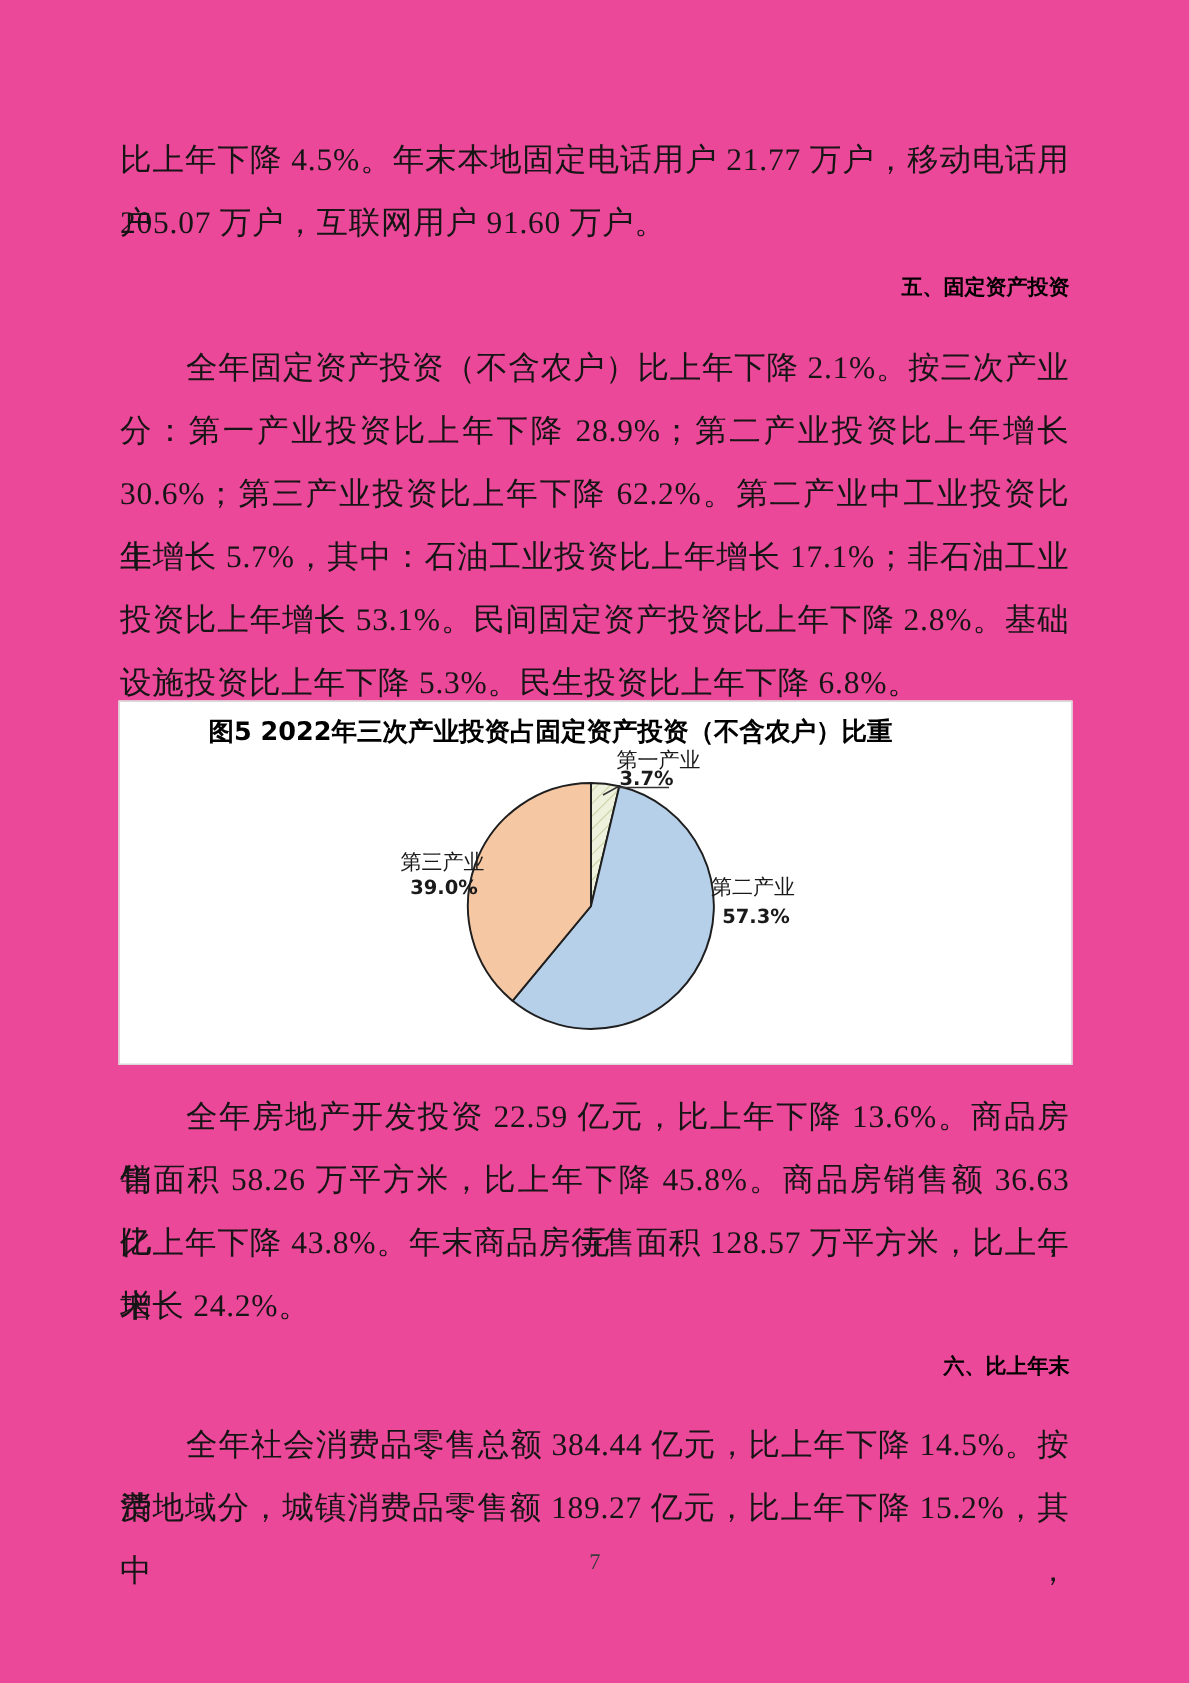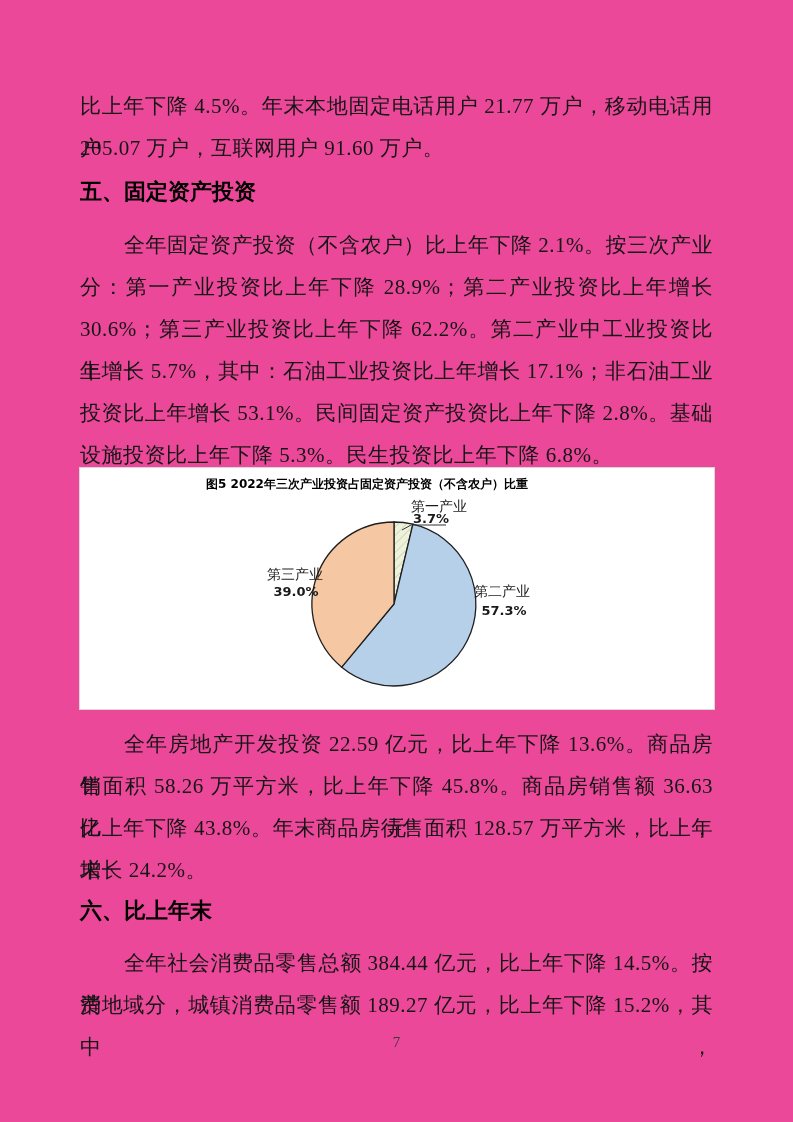--- a/index.html
+++ b/index.html
@@ -22,24 +22,24 @@
     text-align-last: justify;
     letter-spacing: 0.5px;
     white-space: normal;
   }
   .line.short { text-align-last: left; }
   .line.indent { text-indent: 44px; }
   .section-heading {
     position: absolute;
     left: 80px;
     width: 633px;
-    text-align: left;
+    text-align: right;
     font-family: "DejaVu Sans", "Liberation Sans", sans-serif;
     font-weight: 700;
-    font-size: 22px;
+    font-size: 14px;
     line-height: 26px;
     color: #000000;
   }
   .chart-box {
     position: absolute;
     left: 79px;
     top: 467px;
     width: 636px;
     height: 243px;
     border: 1px solid #d9d9d9;
@@ -48,21 +48,21 @@
   }
   .chart-title {
     position: absolute;
     top: 8px;
     left: 0;
     width: 100%;
     text-align: center;
     transform: translateX(-30px);
     font-family: "DejaVu Sans", "Liberation Sans", sans-serif;
     font-weight: 700;
-    font-size: 12px;
+    font-size: 17px;
     color: #000000;
   }
   .pie-svg { position: absolute; left: 0; top: 0; }
   .pie-label {
     font-family: "DejaVu Sans", "Liberation Sans", sans-serif;
     font-size: 14px;
     fill: #1a1a1a;
   }
   .pie-value {
     font-family: "DejaVu Sans", "Liberation Sans", sans-serif;

